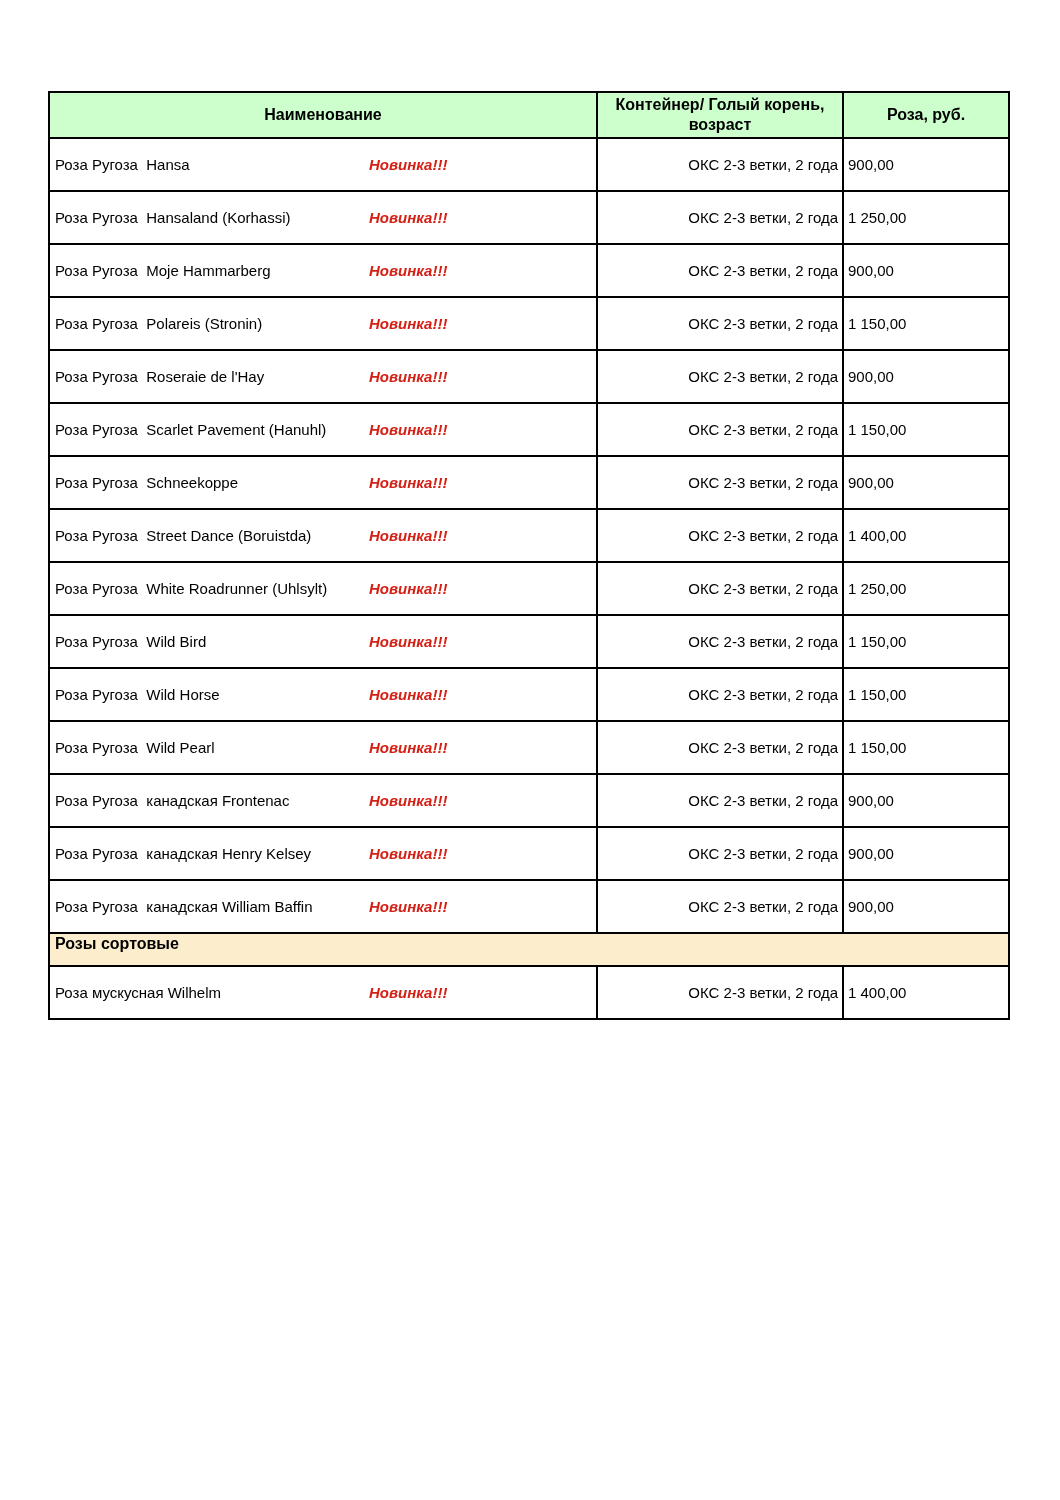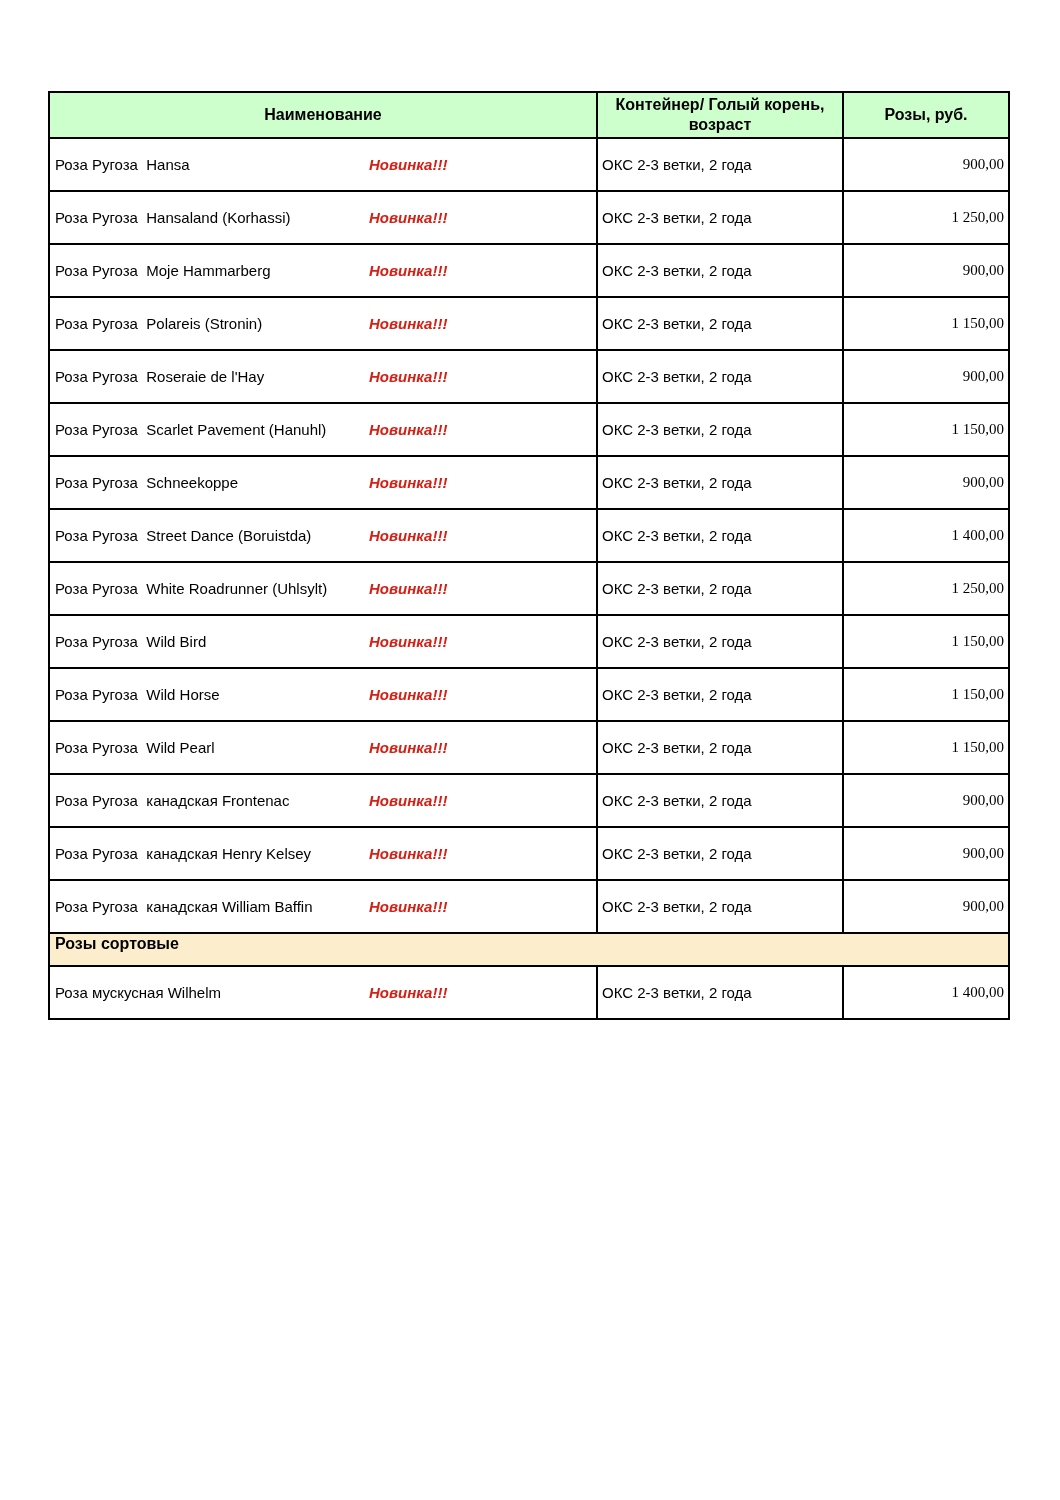--- a/index.html
+++ b/index.html
@@ -53,29 +53,28 @@
     vertical-align:baseline;
   }
   .new-badge{
     color:var(--new-color);
     font-weight:bold;
     font-style:italic;
     font-size:15px;
     white-space:pre;
   }
   td.mid-cell{
+    text-align:right;
+    font-size:15px;
+    padding:17px 4px;
+  }
+  td.price-cell{
     text-align:left;
     font-size:15px;
-    padding:17px 4px;
-  }
-  td.price-cell{
-    text-align:right;
-    font-size:15px;
     padding:1px 4px;
-    font-family:Liberation Serif, serif;
   }
   tr.section-row td{
     height:27px;
     background:var(--section-bg);
     font-size:16px;
     font-weight:bold;
     padding:1px 4px 12px 5px;
   }
 </style>
 </head>
@@ -85,21 +84,21 @@
   <table class="price-table">
     <colgroup>
       <col style="width:548px">
       <col style="width:246px">
       <col style="width:166px">
     </colgroup>
     <thead>
       <tr>
         <th>Наименование</th>
         <th>Контейнер/ Голый корень, возраст</th>
-        <th>Розы, руб.</th>
+        <th>Роза, руб.</th>
       </tr>
     </thead>
     <tbody>
   <tr class="item-row">
     <td class="name-cell">
       <span class="plant">Роза Ругоза  Hansa</span><span class="new-badge">Новинка!!!</span>
     </td>
     <td class="mid-cell">ОКС 2-3 ветки, 2 года</td>
     <td class="price-cell">900,00</td>
   </tr>

